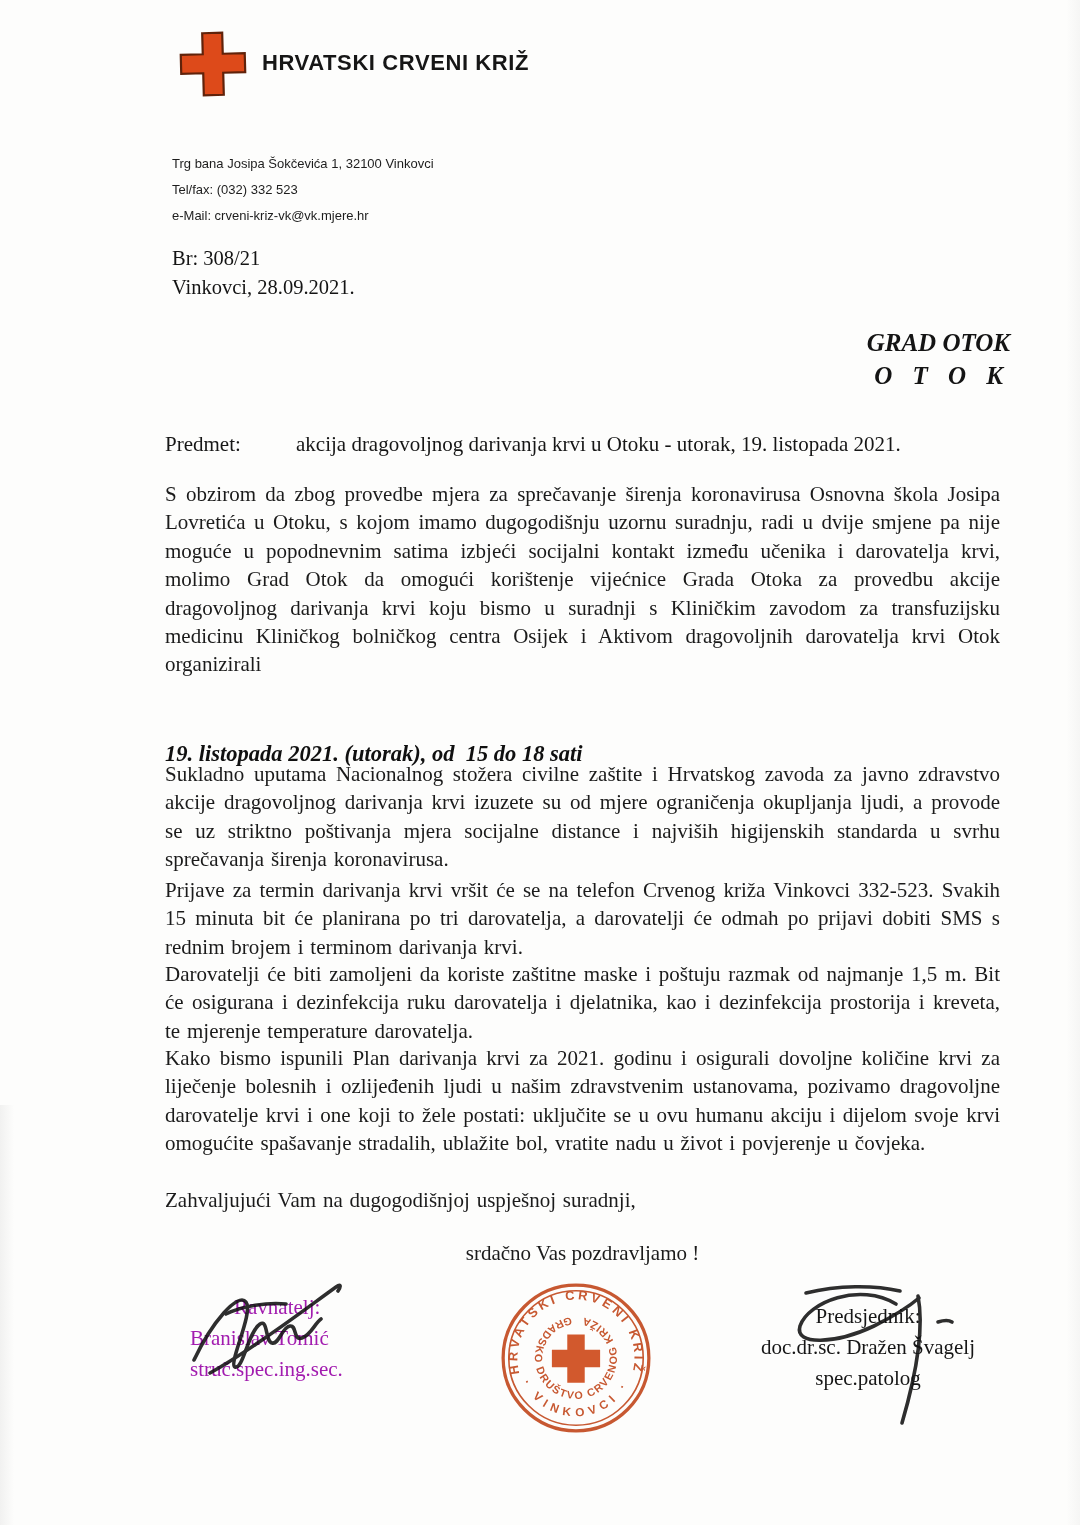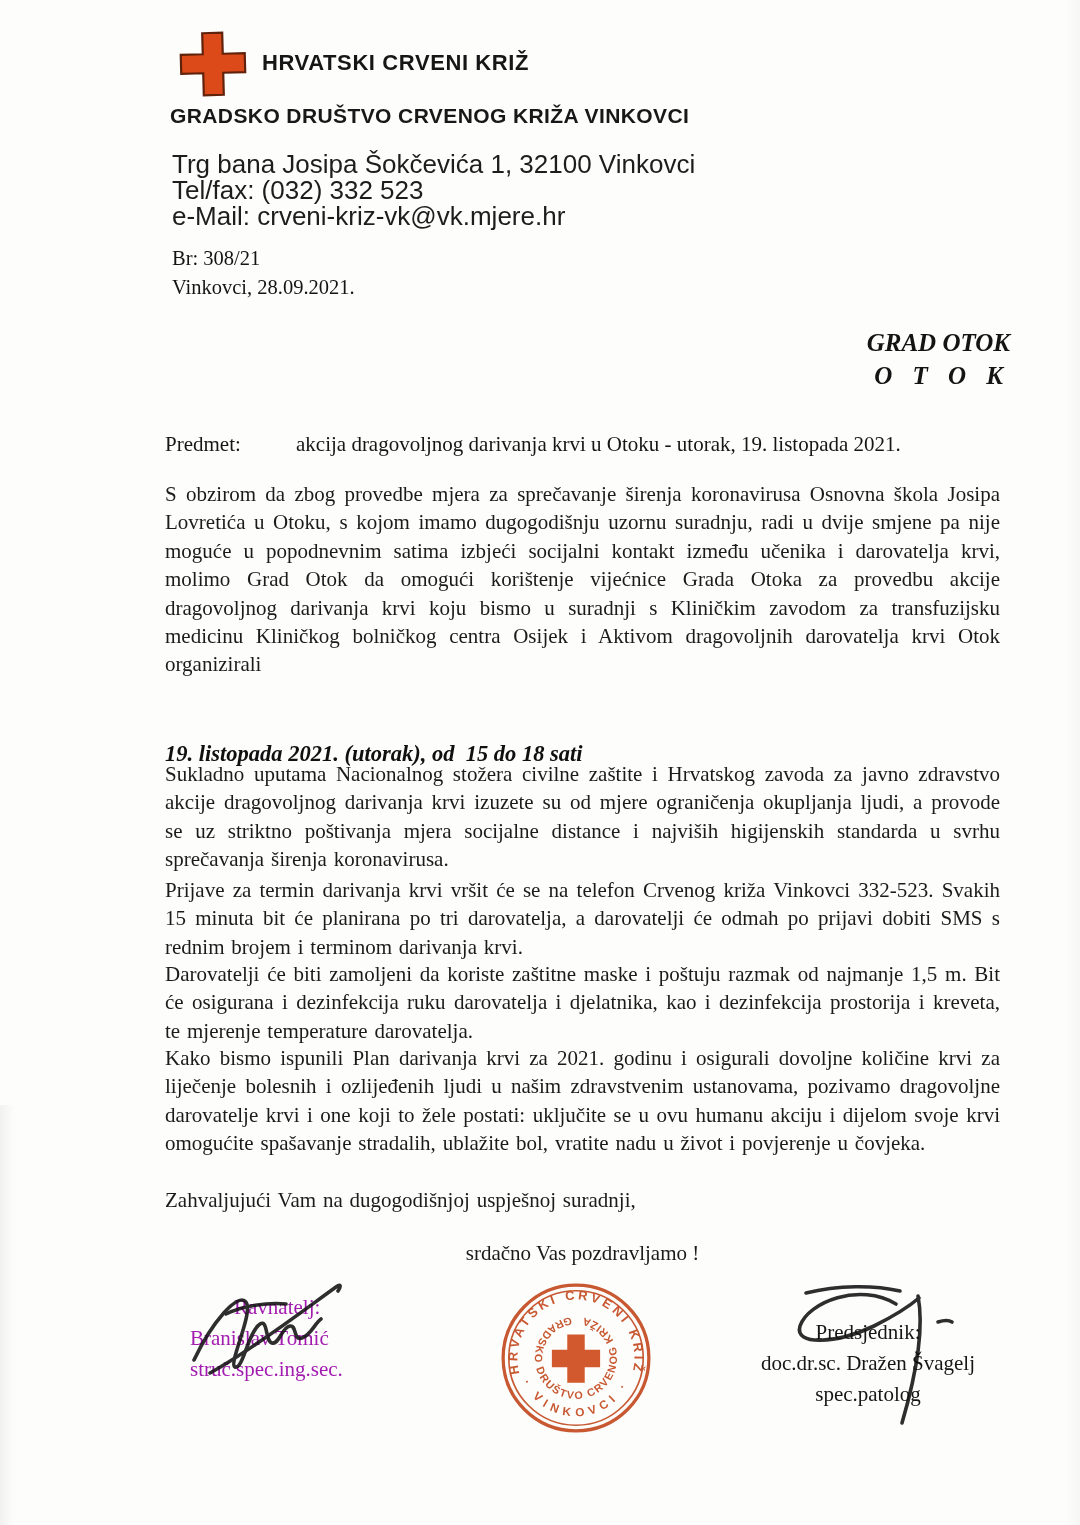--- a/index.html
+++ b/index.html
@@ -38,21 +38,21 @@
     font-weight:bold;font-size:22px;letter-spacing:.6px;color:#161616;
   }
   .branch-name{
     left:170px;top:104px;
     font-family:"Liberation Sans", sans-serif;
     font-weight:bold;font-size:21px;letter-spacing:.4px;color:#181818;
   }
   .contact-block{
     left:172px;top:151px;
     font-family:"Liberation Sans", sans-serif;
-    font-size:26px;line-height:26px;color:#1d1d1d;
+    font-size:13px;line-height:26px;color:#1d1d1d;
   }
   .ref-block{
     left:172px;top:244px;
     font-size:20.5px;line-height:29px;color:#141414;
   }
 
   
   .recipient{
     right:82px;top:326px;text-align:right;
     font-weight:bold;font-style:italic;font-size:25px;line-height:33px;color:#141414;
@@ -87,42 +87,41 @@
   }
 
   
   .sig-left{
     left:190px;top:1292px;width:230px;
     font-size:21px;line-height:31px;color:#a21caf;
   }
   .sig-left .title{padding-left:44px;}
   .sig-right{
     left:748px;top:1301px;width:240px;text-align:center;
-    font-size:21px;line-height:31px;color:#161616;margin-top:16px;
+    font-size:21px;line-height:31px;color:#161616;
   }
   .scribble{pointer-events:none;}
   .stamp{left:498px;top:1280px;}
   .stamp text{
     font-family:"Liberation Sans", sans-serif;
     font-weight:bold;
   }
 </style>
 </head>
 <body>
 
 <div class="page">
 
   <svg class="abs logo-cross" width="74" height="68" viewBox="0 0 74 68" aria-hidden="true">
     <g transform="rotate(-1.5 37 34)">
       <path d="M27 3 h20 v21 h22 v19 h-22 v22 h-20 v-22 h-22 v-19 h22 z" fill="#dd4a1a" stroke="#60220a" stroke-width="2.2"></path>
     </g>
   </svg>
 
   <div class="abs org-name">HRVATSKI CRVENI KRIŽ</div>
-  <div class="abs branch-name">GRADSKO DRUŠTVO CRVENOG KRIŽA VINKOVCI</div>
 
   <div class="abs contact-block">
     <div>Trg bana Josipa Šokčevića 1, 32100 Vinkovci</div>
     <div>Tel/fax: (032) 332 523</div>
     <div>e-Mail: crveni-kriz-vk@vk.mjere.hr</div>
   </div>
 
   <div class="abs ref-block">
     <div>Br: 308/21</div>
     <div>Vinkovci, 28.09.2021.</div>

